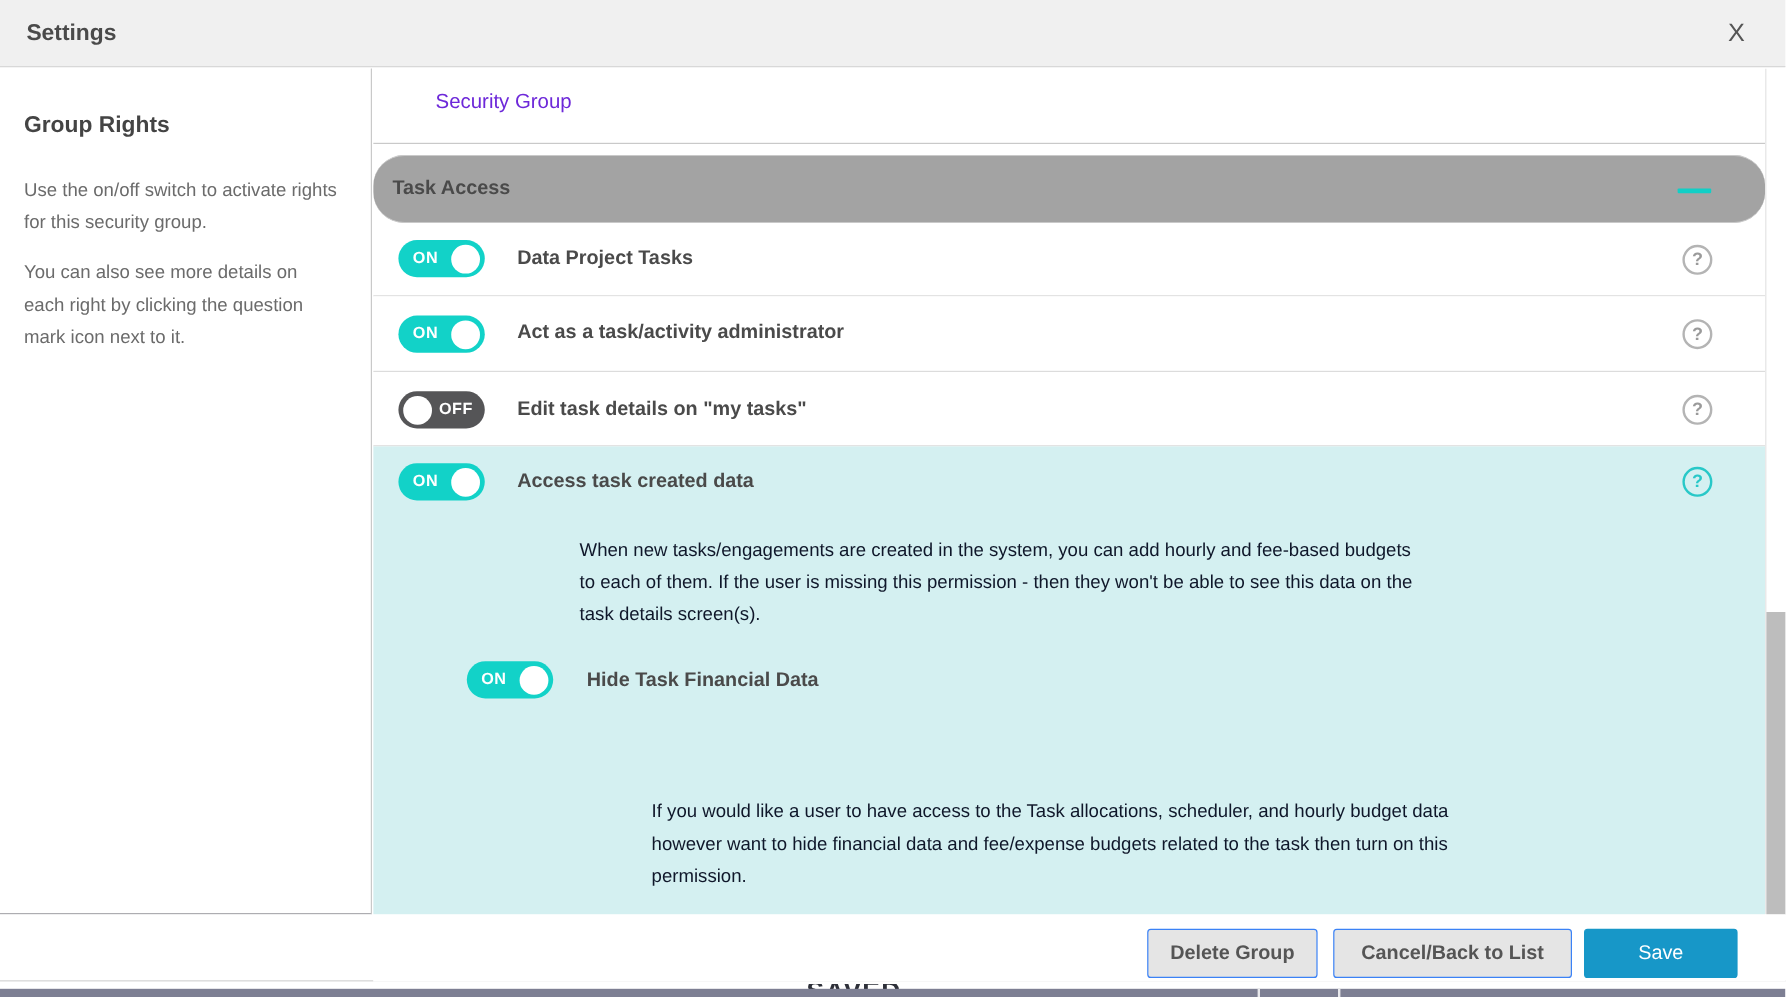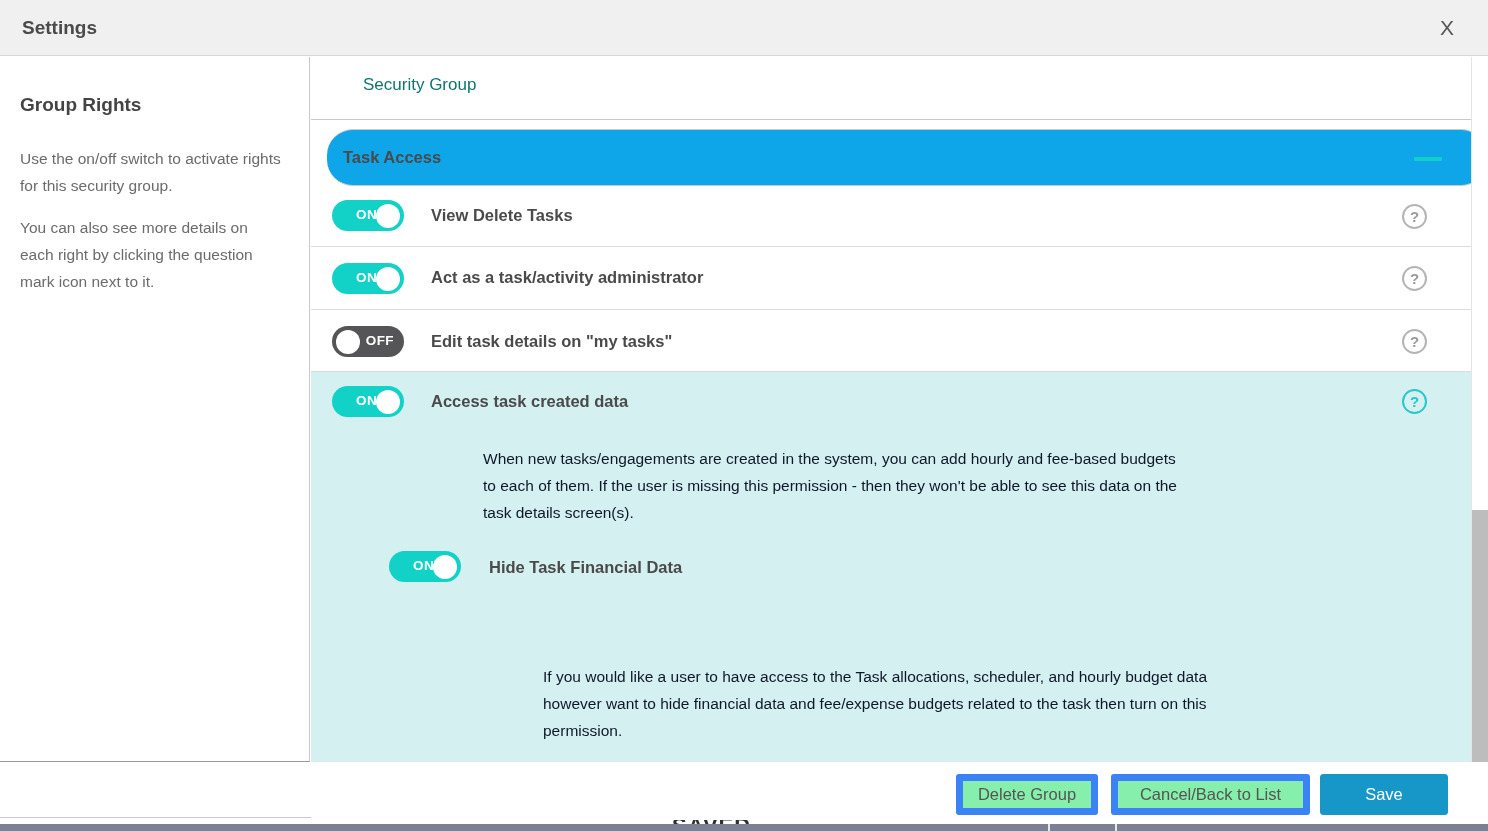--- a/index.html
+++ b/index.html
@@ -80,35 +80,35 @@
   }
 
   
   .sg-bar {
     position: absolute; left: 0; top: 0; width: 1160px; height: 63px;
     background: #ffffff;
     border-bottom: 1px solid #c9c9c9;
   }
   .sg-label {
     position: absolute; left: 52px; top: 18px;
-    font-size: 17px; color: #0f766e;
+    font-size: 17px; color: #6d28d9;
   }
   .sg-value {
     position: absolute; left: 190px; top: 12px;
     width: 172px; height: 37px;
     border: 1px solid #c9c9c9; background: #fff;
     font-size: 17px; color: #555;
     display: flex; align-items: center; justify-content: center;
     cursor: pointer;
   }
 
   
   .section-head {
-    position: absolute; left: 16px; width: 1160px; height: 57px;
-    background: #0ea5e9;
+    position: absolute; left: 0; width: 1160px; height: 57px;
+    background: #a3a3a3;
     border-top: 1px solid #c9c9c9;
     border-bottom: 1px solid #c9c9c9;
     border-radius: 26px;
   }
   .section-head.task { top: 72px; }
   .section-title {
     position: absolute; left: 16px; top: 18px;
     font-size: 16.5px; font-weight: bold; color: #4a4a4a;
   }
   .collapse-minus {
@@ -138,21 +138,21 @@
     width: 24px; height: 24px; border-radius: 50%;
     background: #ffffff;
   }
   .toggle.on  .knob { right: 4px; }
   .toggle.off .knob { left: 4px; }
   .toggle .tlabel {
     position: absolute; top: 7px;
     font-size: 13.5px; font-weight: bold; color: #ffffff;
     letter-spacing: .4px;
   }
-  .toggle.on  .tlabel { left: 12px; margin-left: 12px; }
+  .toggle.on  .tlabel { left: 12px; }
   .toggle.off .tlabel { right: 10px; }
 
   .perm-label {
     position: absolute;
     font-size: 16.5px; font-weight: bold; color: #4a4a4a;
   }
 
   .help-icon {
     position: absolute; right: 44px;
     width: 25px; height: 25px; border-radius: 50%;
@@ -185,21 +185,21 @@
   .dlg-footer {
     position: absolute; left: 311px; top: 763px;
     width: 1177px; height: 55px; background: #ffffff;
   }
   .btn {
     position: absolute; top: 11px; height: 41px;
     font-size: 16.5px; font-family: "Liberation Sans", sans-serif;
     cursor: pointer; border-radius: 3px;
     display: flex; align-items: center; justify-content: center;
   }
-  .btn-outline { background: #86efac; border: 7px solid #3b82f6; color: #555; }
+  .btn-outline { background: #e5e5e5; border: 1px solid #3b82f6; color: #555; font-weight: bold; }
   .btn-primary { background: #1797c8; border: 1px solid #1797c8; color: #fff; }
   .btn-delete  { left: 645px; width: 142px; }
   .btn-cancel  { left: 800px; width: 199px; }
   .btn-save    { left: 1009px; width: 128px; }
 
   .footer-divider {
     position: absolute; left: 0; top: 762px; width: 1488px; height: 1px;
     background: #ffffff;
   }
 </style>
@@ -230,21 +230,21 @@
       <div class="section-head task">
         <div class="section-title">Task Access</div>
         <div class="collapse-minus"></div>
       </div>
 
       <div class="perm-row" style="top:129px;height:61px;">
         <button class="toggle on" style="left:21px;top:14px;">
           <span class="tlabel">ON</span>
           <span class="knob"></span>
         </button>
-        <div class="perm-label" style="left:120px;top:20px;">View Delete Tasks</div>
+        <div class="perm-label" style="left:120px;top:20px;">Data Project Tasks</div>
         <button class="help-icon" style="top:18px;">?</button>
       </div>
 
       <div class="perm-row" style="top:190px;height:63px;">
         <button class="toggle on" style="left:21px;top:16px;">
           <span class="tlabel">ON</span>
           <span class="knob"></span>
         </button>
         <div class="perm-label" style="left:120px;top:21px;">Act as a task/activity administrator</div>
         <button class="help-icon" style="top:19px;">?</button>

